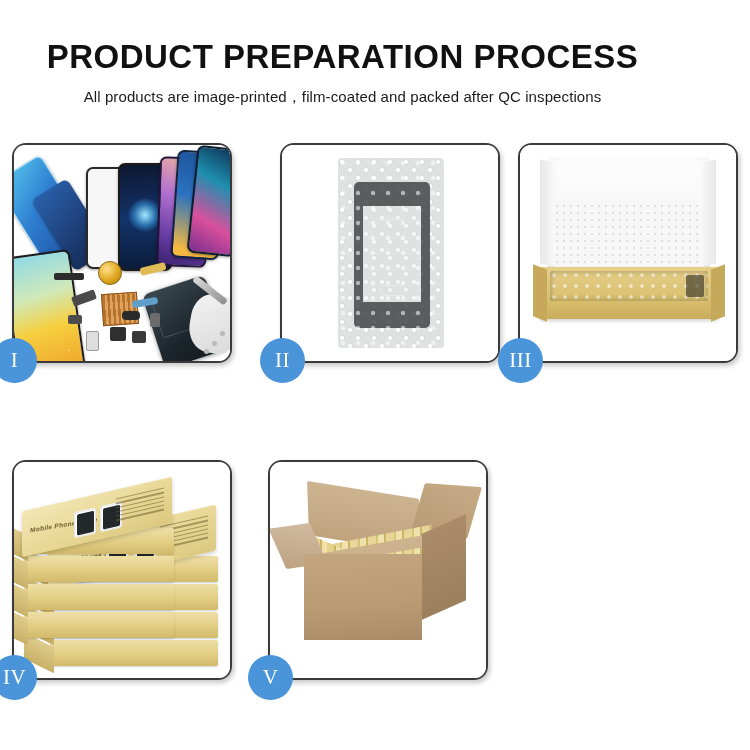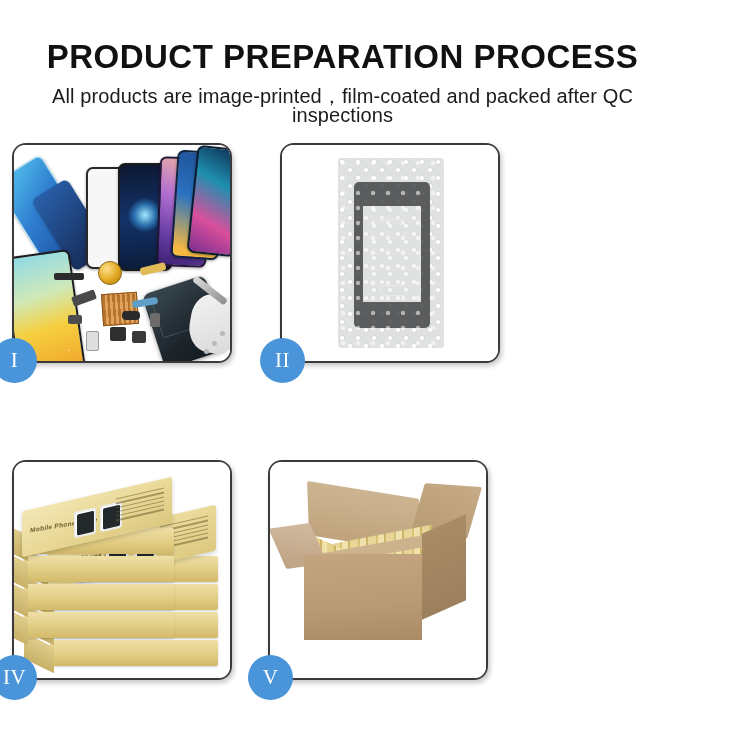--- a/index.html
+++ b/index.html
@@ -30,21 +30,21 @@
     font-size: 33px;
     line-height: 38px;
     font-weight: 700;
     letter-spacing: 0.5px;
     color: #111111;
     font-family: "Liberation Sans", sans-serif;
   }
   .page-subtitle {
     margin: 0;
     padding-top: 11px;
-    font-size: 20px;
+    font-size: 15px;
     line-height: 19px;
     font-weight: 400;
     color: #1b1b1b;
     letter-spacing: 0.1px;
     font-family: "Liberation Sans", sans-serif;
   }
 
   
   .steps-grid {
     position: absolute;
@@ -603,20 +603,31 @@
         <div class="bw-glass">
           <div class="bw-ear"></div>
           <div class="bw-home"></div>
         </div>
         <div class="bw-overlay"></div>
       </div>
     </div>
     <div class="step-badge">II</div>
   </div>
 
+  <div class="step-panel p3">
+    <div class="photo box3-bg">
+      <div class="foam-lid"></div>
+      <div class="foam-flapL"></div>
+      <div class="foam-flapR"></div>
+      <div class="tray">
+        <div class="tray-inner"></div>
+      </div>
+    </div>
+    <div class="step-badge">III</div>
+  </div>
 
   <div class="step-panel p4">
     <div class="photo stack-bg">
 
       <div class="kbox" style="left:36px; top:178px;"></div>
       <div class="kbox" style="left:36px; top:150px;"></div>
       <div class="kbox" style="left:36px; top:122px;"></div>
       <div class="kbox" style="left:36px; top:94px;"></div>
 
       <div class="klid" style="left:34px; top:62px;">

